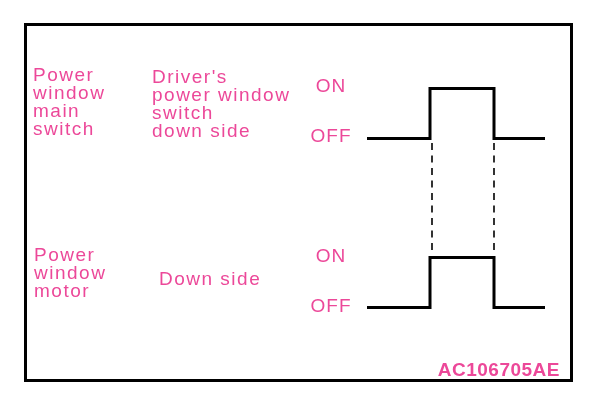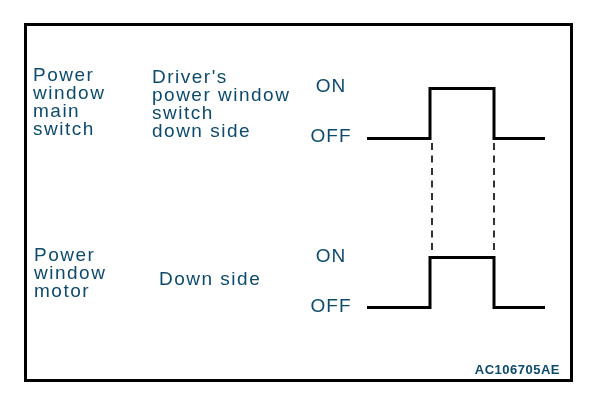--- a/index.html
+++ b/index.html
@@ -6,21 +6,21 @@
     margin: 0;
     padding: 0;
     background: #ffffff;
   }
   .canvas {
     position: relative;
     width: 608px;
     height: 400px;
     background: #ffffff;
     font-family: "Liberation Sans", "DejaVu Sans", sans-serif;
-    color: #0c4a6e;
+    color: #ec4899;
     overflow: hidden;
   }
   .frame {
     position: absolute;
     left: 24px;
     top: 23px;
     width: 549px;
     height: 359px;
     border: 3px solid #000000;
     box-sizing: border-box;
@@ -46,21 +46,21 @@
     font-size: 19px;
     line-height: 19px;
     letter-spacing: 1px;
     text-align: center;
     white-space: nowrap;
   }
   .code-label {
     position: absolute;
     top: 360px;
     right: 48px;
-    font-size: 13px;
+    font-size: 19px;
     line-height: 19px;
     font-weight: bold;
     letter-spacing: 0.5px;
     white-space: nowrap;
   }
 </style>
 </head>
 <body>
 
 <div class="canvas">

